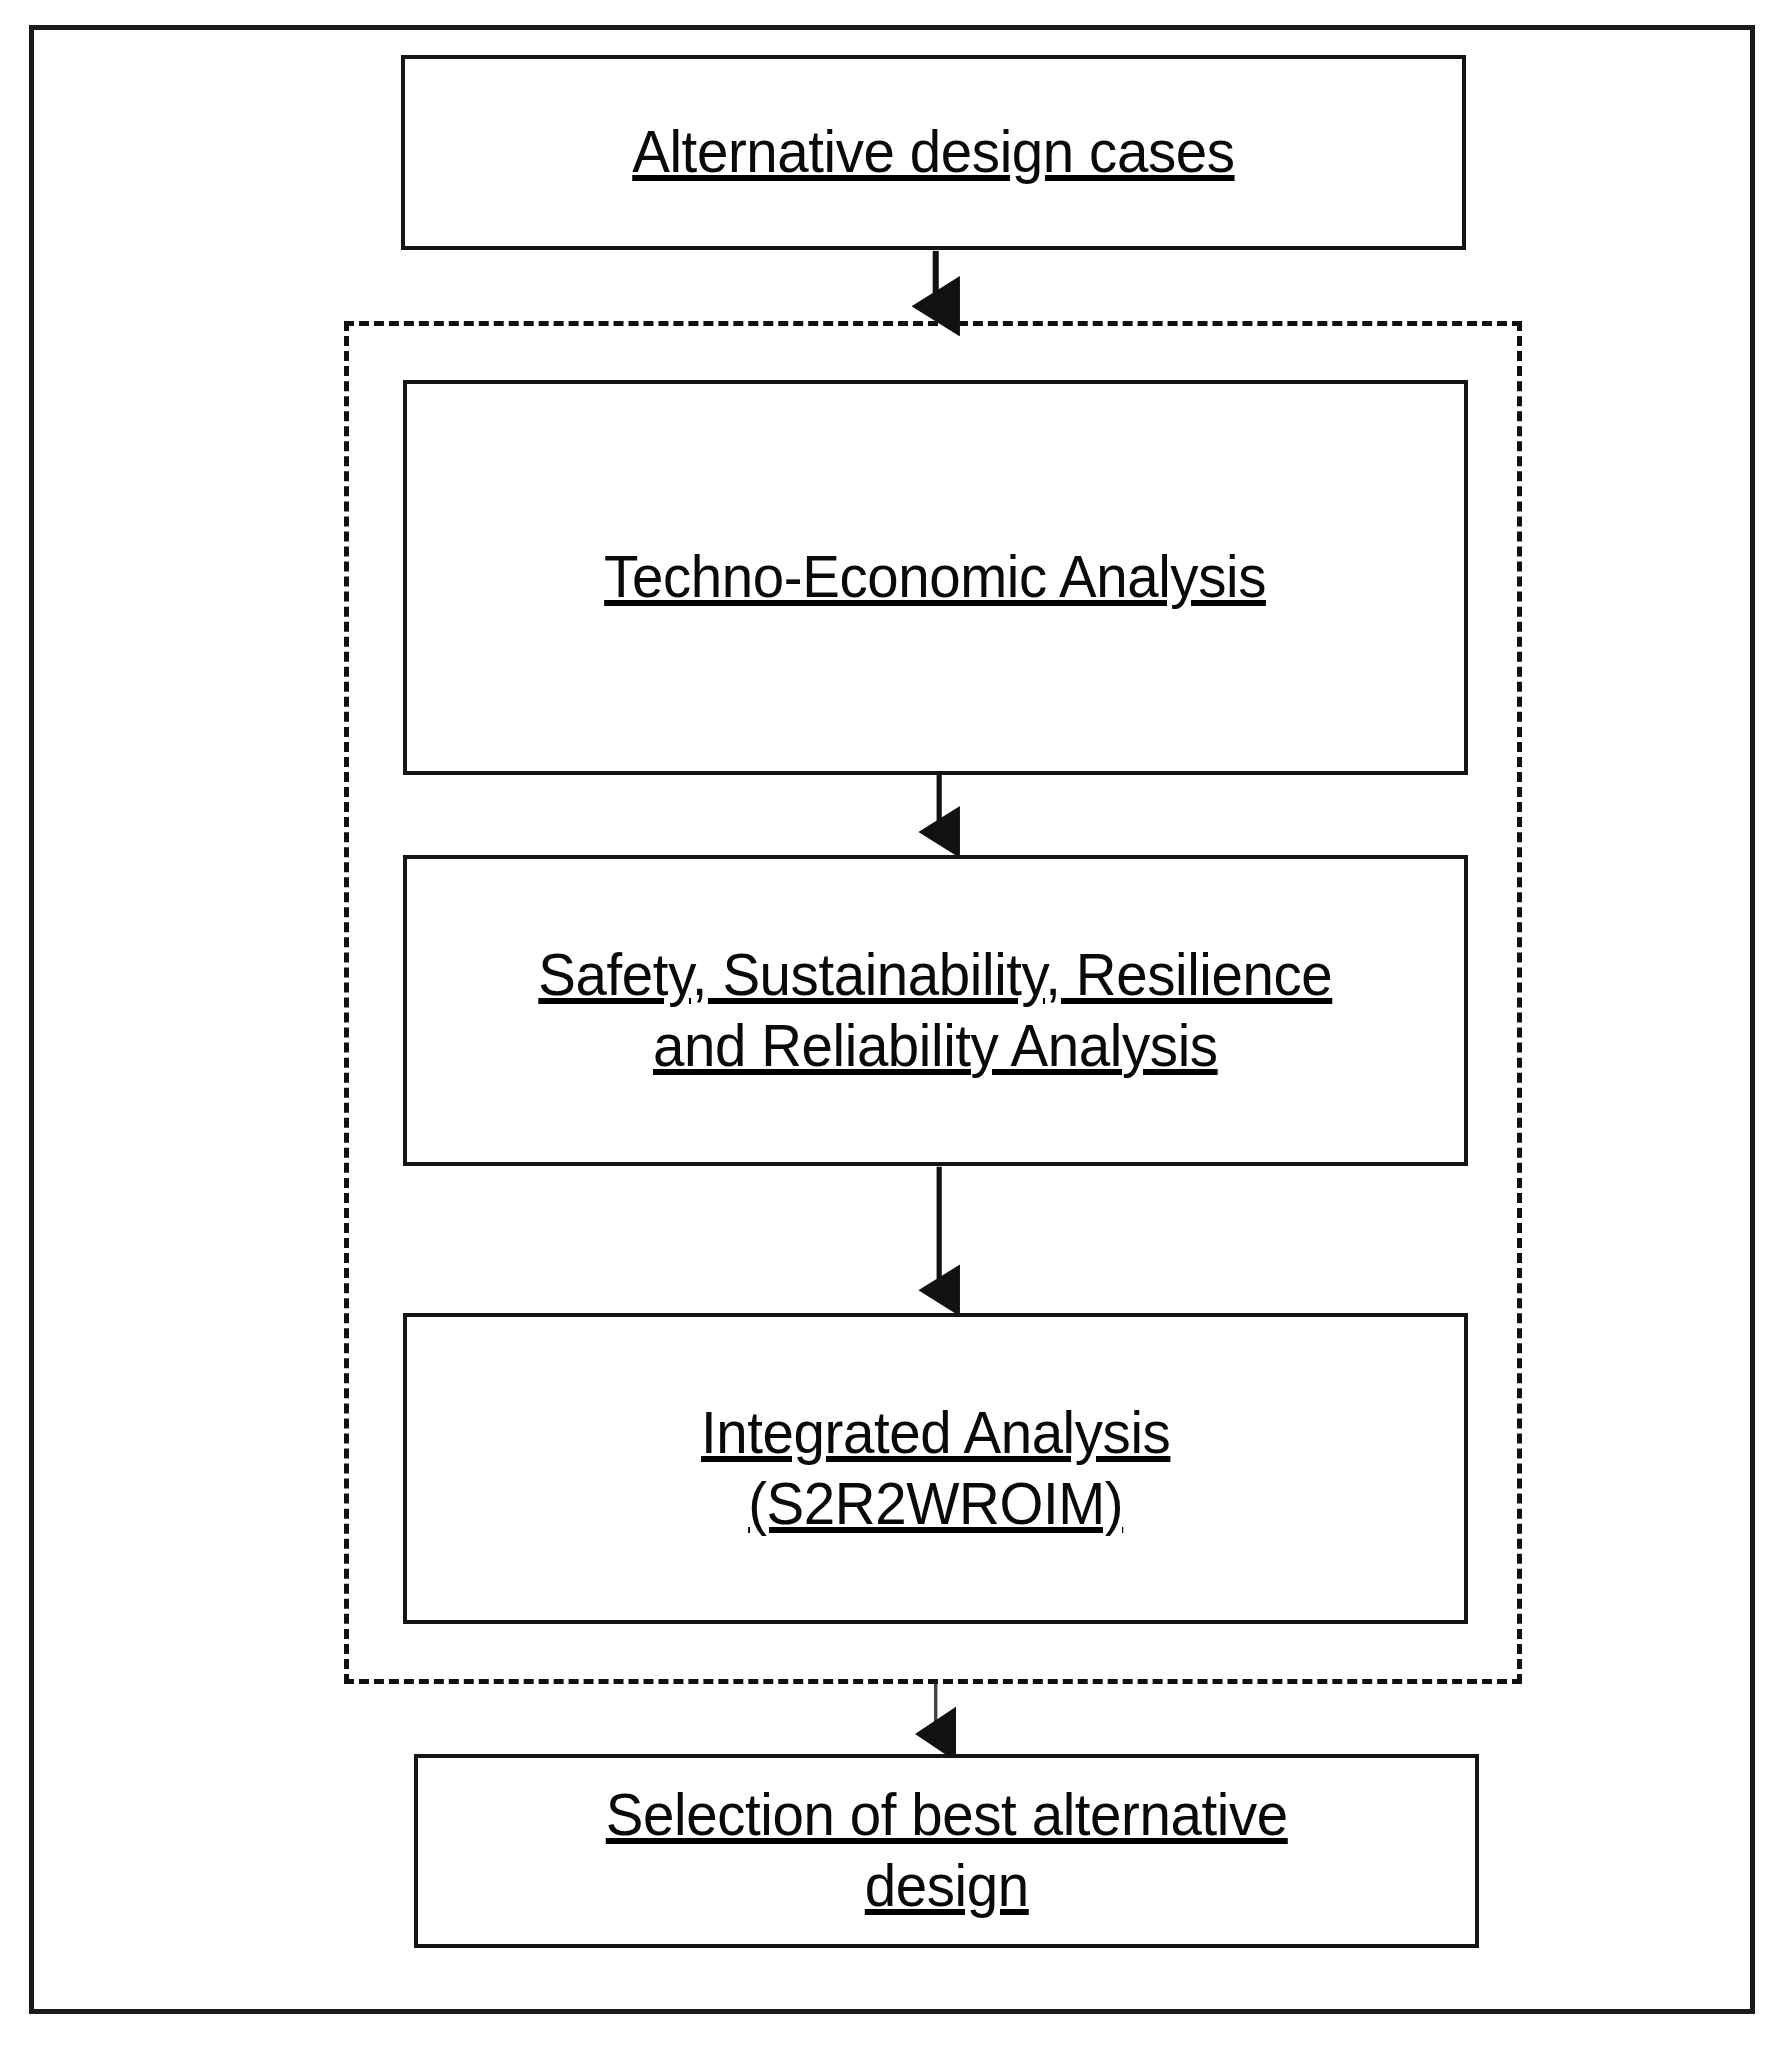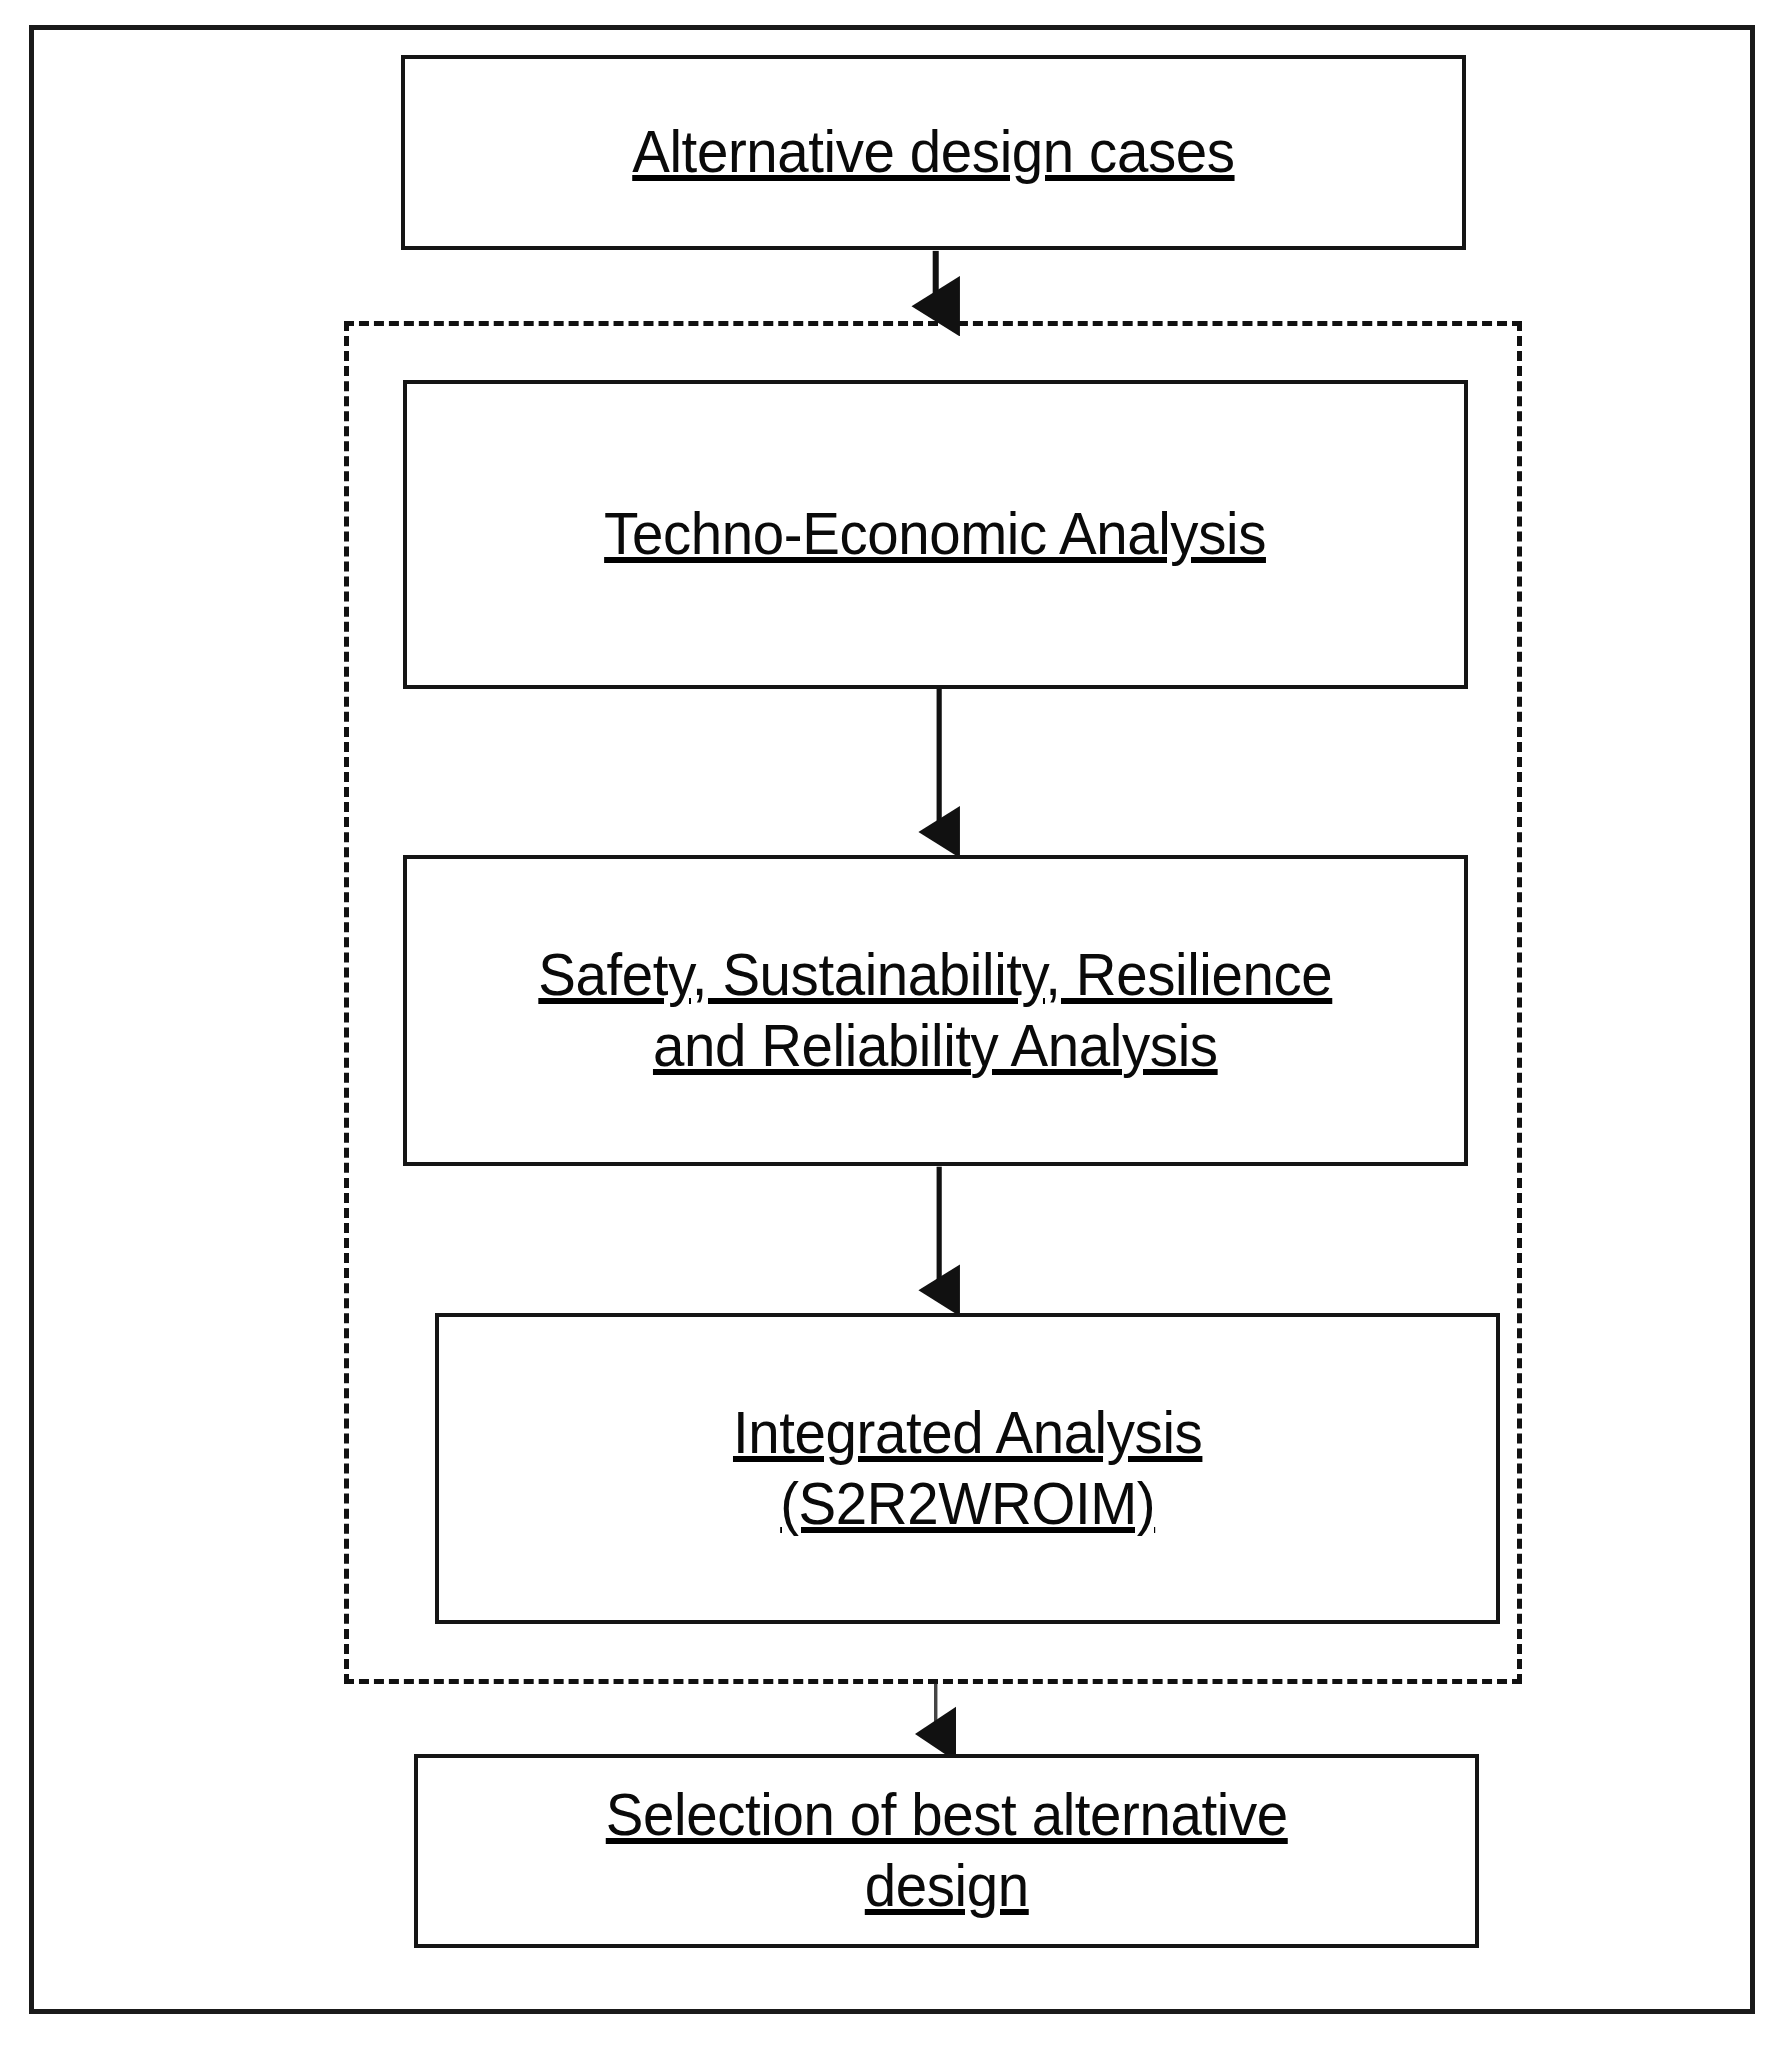--- a/index.html
+++ b/index.html
@@ -57,27 +57,27 @@
     transform: scaleX(0.94);
     transform-origin: center center;
     white-space: pre-line;
     padding: 0 14px;
   }
   
   #box-alternative-design-cases {
     left: 401px; top: 55px; width: 1065px; height: 195px;
   }
   #box-techno-economic {
-    left: 403px; top: 380px; width: 1065px; height: 309px;
+    left: 403px; top: 380px; width: 1065px; height: 395px;
   }
   #box-safety-sustainability {
     left: 403px; top: 855px; width: 1065px; height: 311px;
   }
   #box-integrated-analysis {
-    left: 403px; top: 1313px; width: 1065px; height: 311px; margin-left: 32px;
+    left: 403px; top: 1313px; width: 1065px; height: 311px;
   }
   #box-selection-best {
     left: 414px; top: 1754px; width: 1065px; height: 194px;
   }
   
   .connector {
     position: absolute;
     left: 0;
     top: 0;
     width: 1791px;

